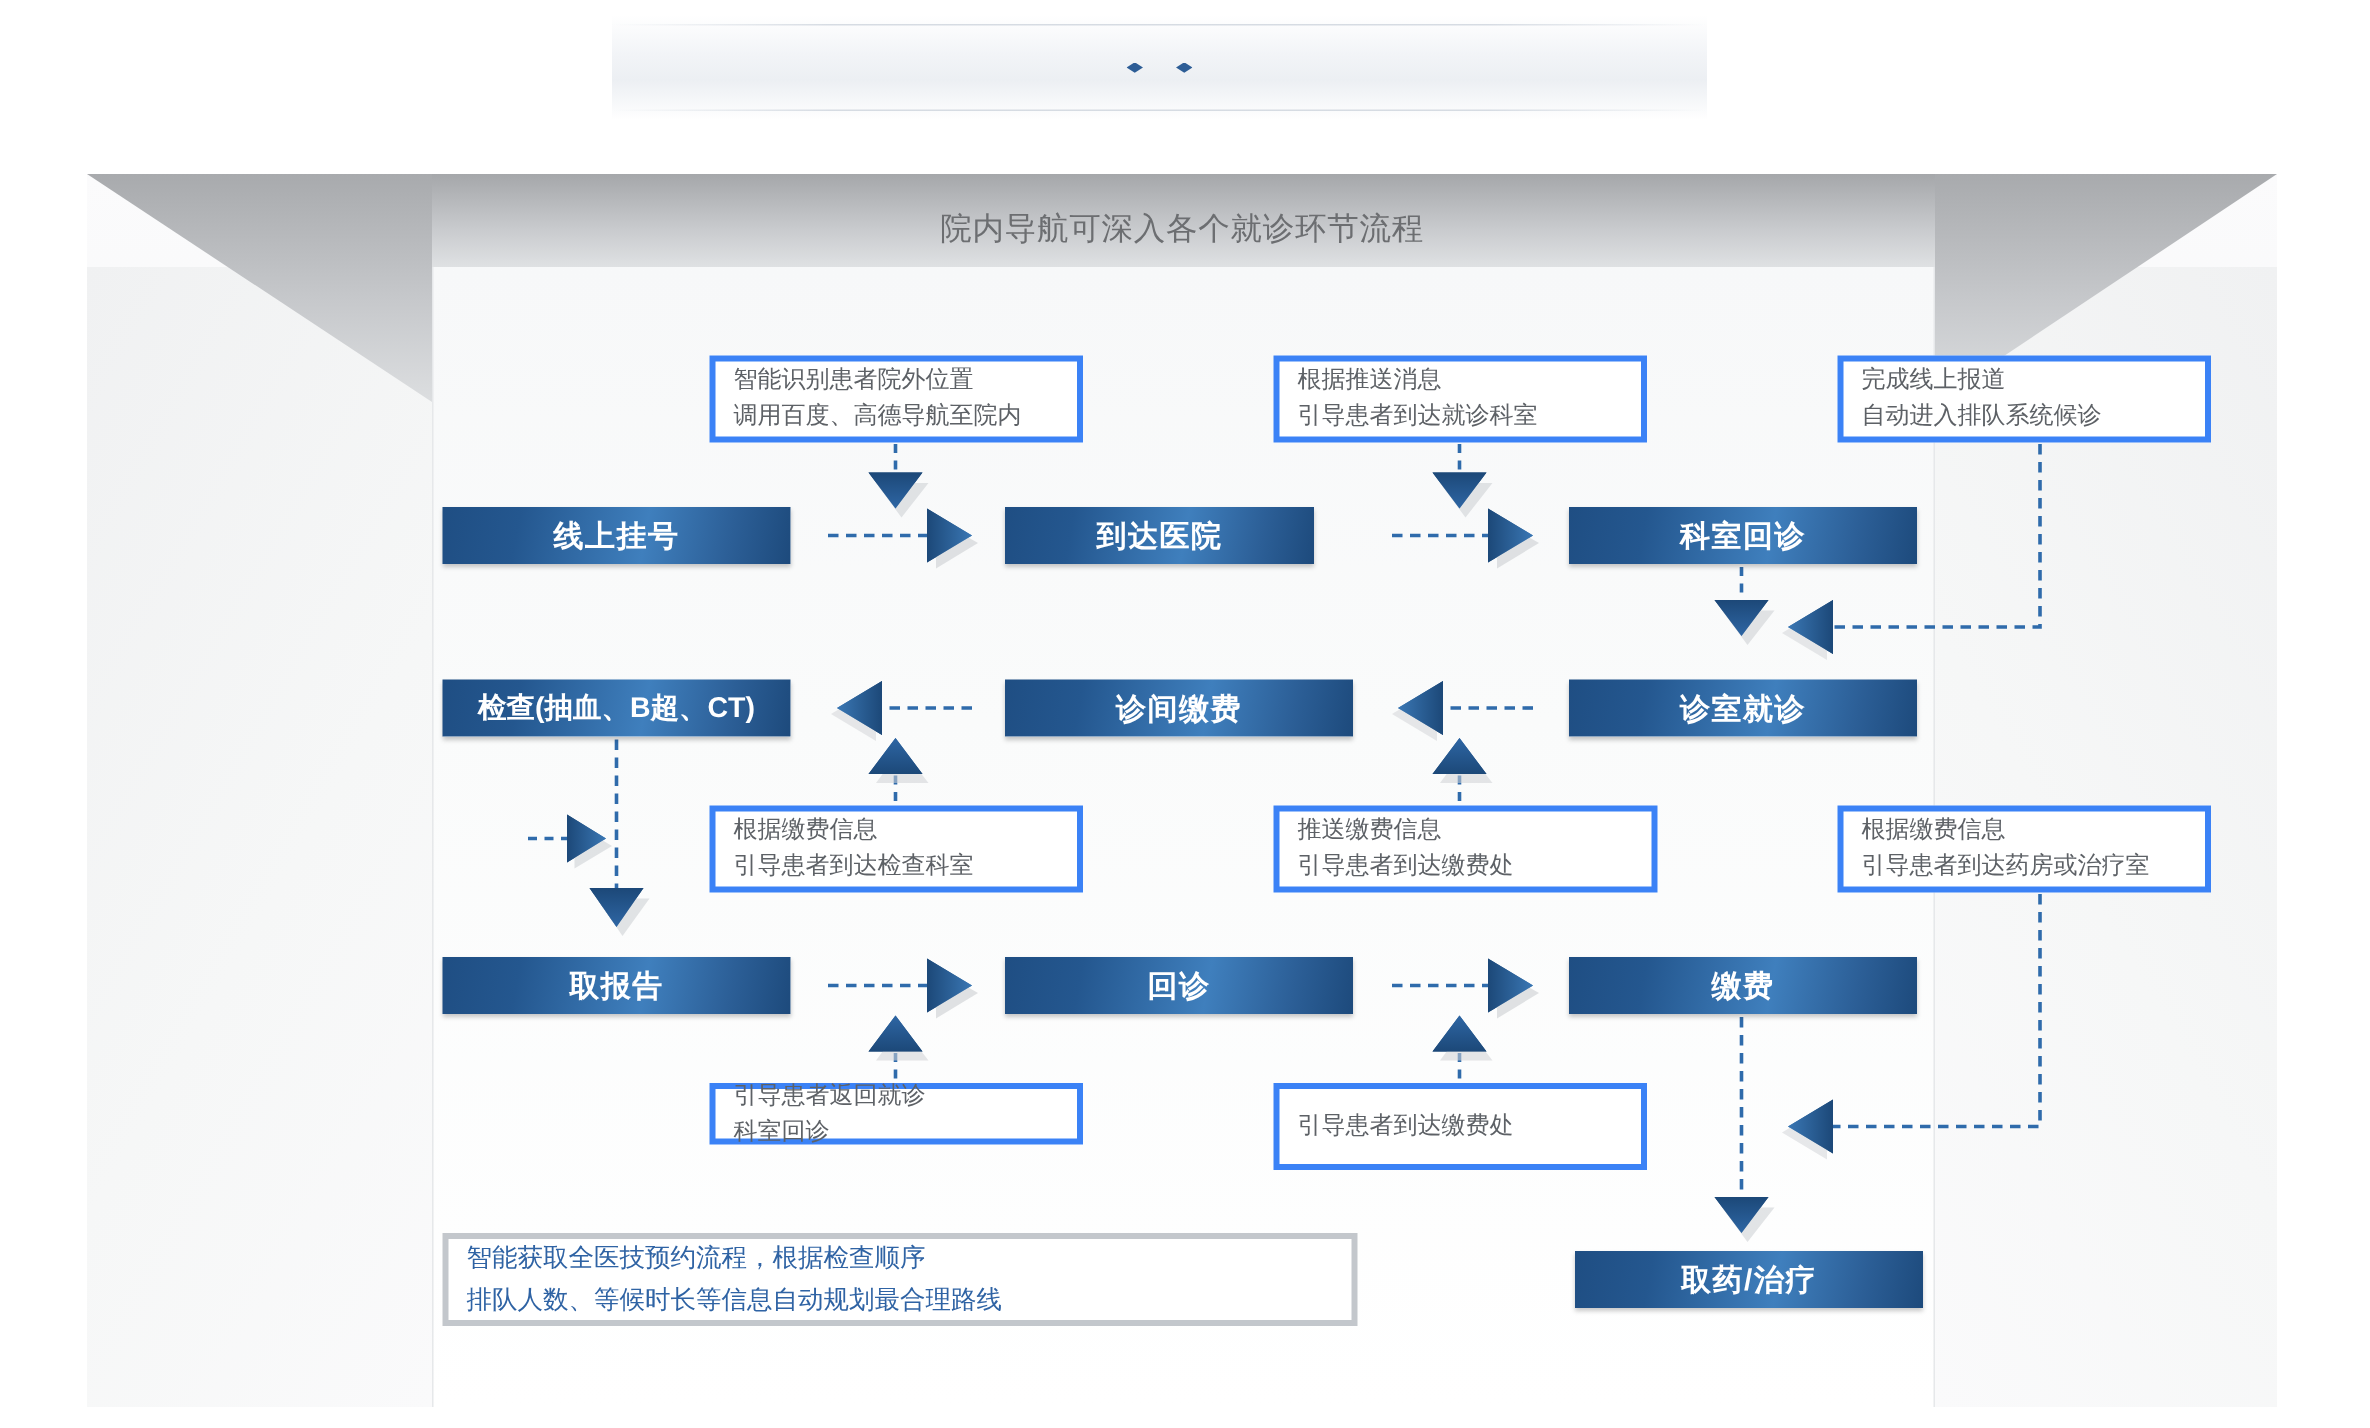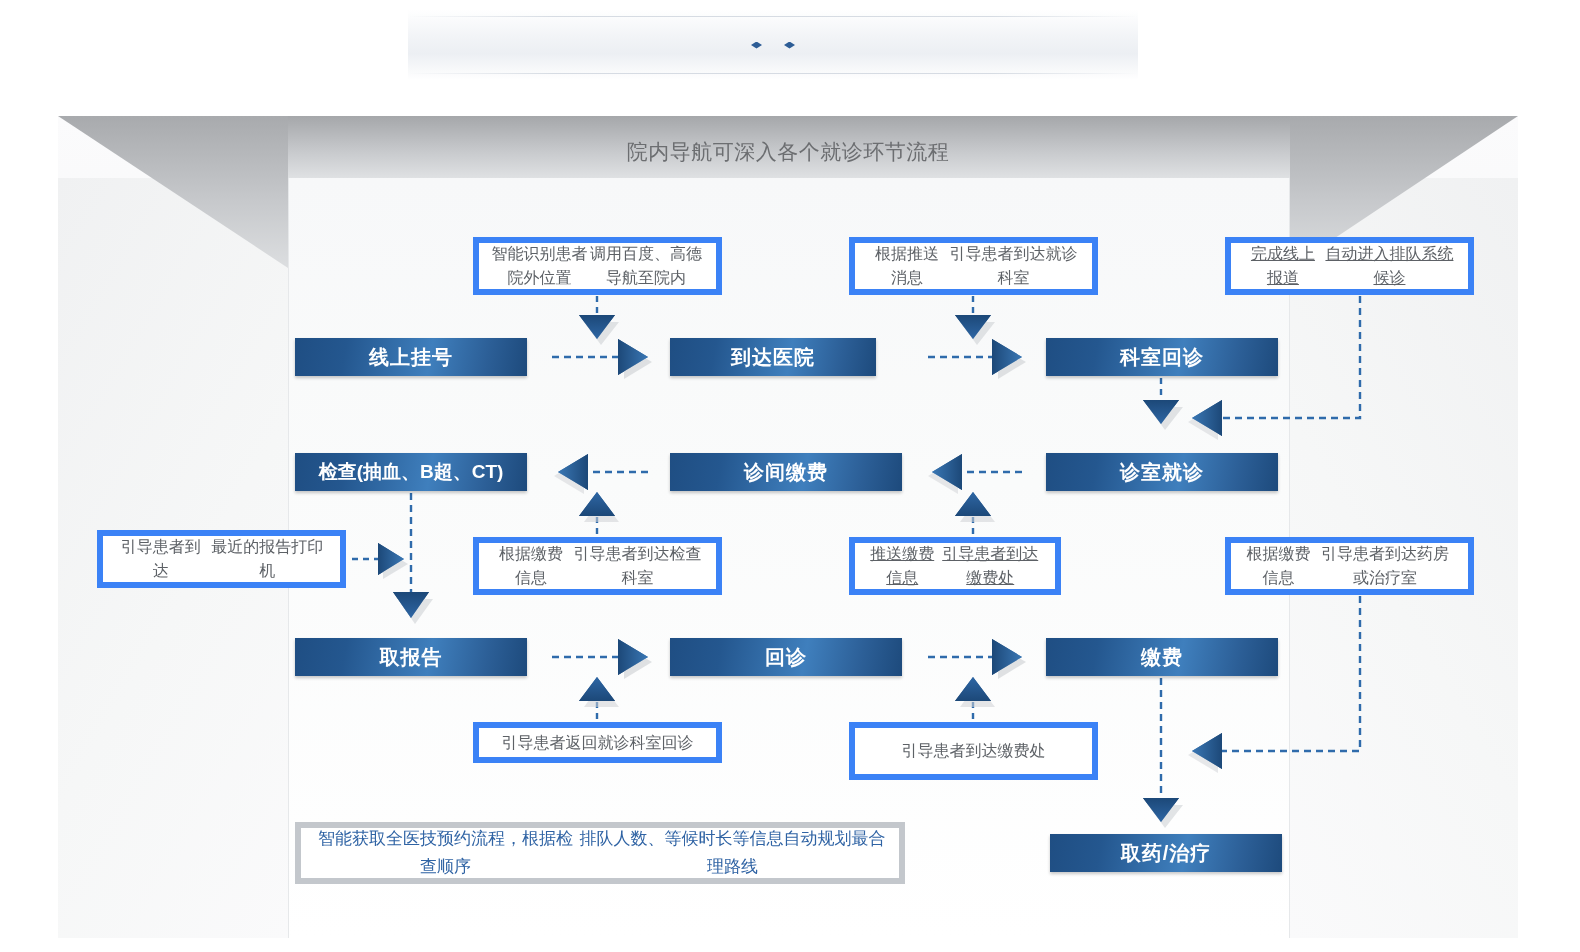--- a/index.html
+++ b/index.html
@@ -79,22 +79,22 @@
     display: flex; align-items: center; justify-content: center;
     color: #ffffff; font-size: 20px; font-weight: bold; letter-spacing: 1px;
     box-shadow: 0 2px 3px rgba(0,0,0,.22);
     white-space: nowrap;
   }
   .pbox.tight { font-size: 19px; letter-spacing: 0; }
 
   
   .nbox {
     position: absolute;
-    background: #ffffff; border: 6px solid #3b82f6;
-    display: flex; flex-direction: row; align-items: center; justify-content: center;
+    background: #ffffff; border: 4px solid #3b82f6;
+    display: flex; flex-direction: column; align-items: flex-start; justify-content: center;
     color: #5d6166; font-size: 16px; line-height: 24px; text-align: center;
     padding: 4px 12px;
   }
   .nbox.blue { color: #2f63a4; font-size: 17px; line-height: 28px; border-color:#c3c7cc; }
   .nbox span { display: block; }
 </style>
 </head>
 <body>
 
 <div id="root">
@@ -272,36 +272,32 @@
   <div class="nbox" style="left:473px; top:237px; width:249px; height:58px;">
     <span>智能识别患者院外位置</span>
     <span>调用百度、高德导航至院内</span>
   </div>
 
   <div class="nbox" style="left:849px; top:237px; width:249px; height:58px;">
     <span>根据推送消息</span>
     <span>引导患者到达就诊科室</span>
   </div>
 
-  <div class="nbox" style="left:1225px; top:237px; width:249px; height:58px;text-decoration:underline;">
+  <div class="nbox" style="left:1225px; top:237px; width:249px; height:58px;">
     <span>完成线上报道</span>
     <span>自动进入排队系统候诊</span>
   </div>
 
-  <div class="nbox" style="left:97px; top:530px; width:249px; height:58px;">
-    <span>引导患者到达</span>
-    <span>最近的报告打印机</span>
-  </div>
 
   <div class="nbox" style="left:473px; top:537px; width:249px; height:58px;">
     <span>根据缴费信息</span>
     <span>引导患者到达检查科室</span>
   </div>
 
-  <div class="nbox" style="left:849px; top:537px; width:212px; height:58px;text-decoration:underline;">
+  <div class="nbox" style="left:849px; top:537px; width:256px; height:58px;">
     <span>推送缴费信息</span>
     <span>引导患者到达缴费处</span>
   </div>
 
   <div class="nbox" style="left:1225px; top:537px; width:249px; height:58px;">
     <span>根据缴费信息</span>
     <span>引导患者到达药房或治疗室</span>
   </div>
 
   <div class="nbox" style="left:473px; top:722px; width:249px; height:41px;">

